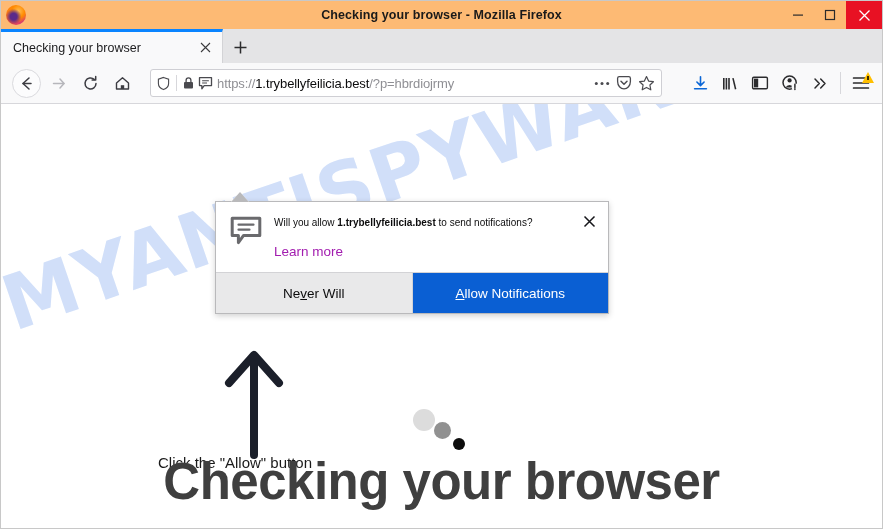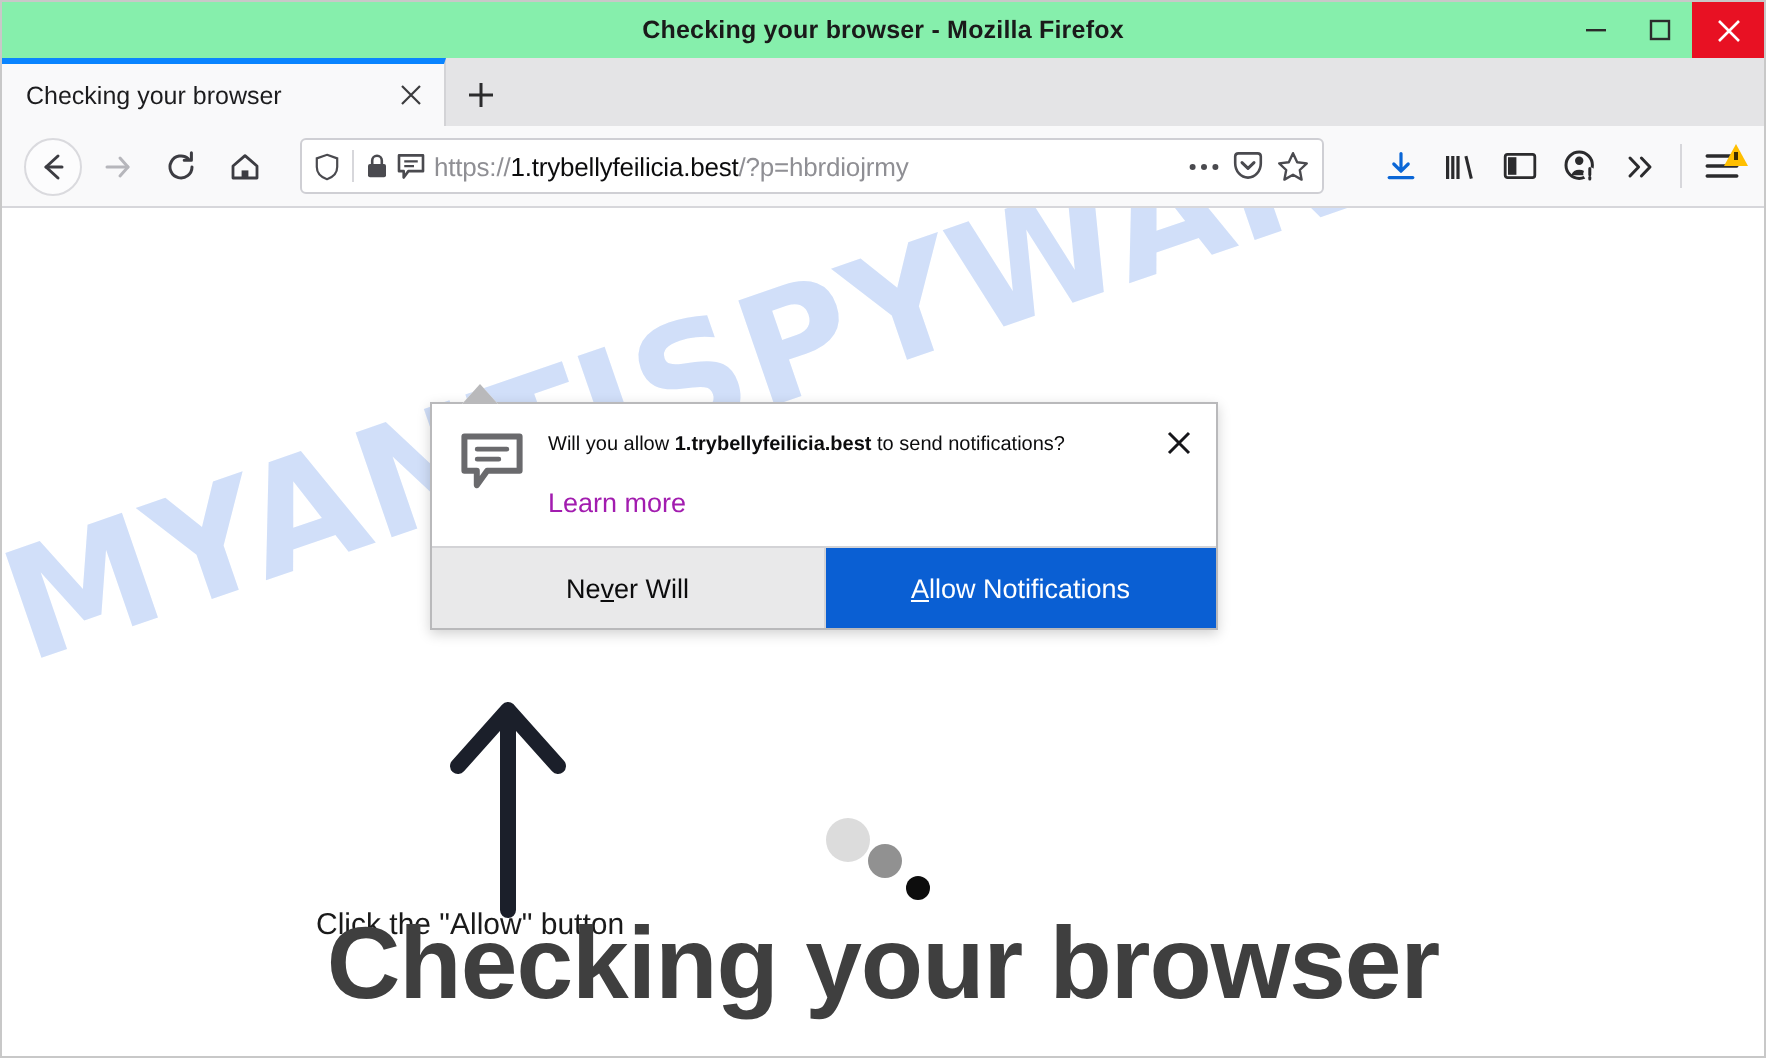--- a/index.html
+++ b/index.html
@@ -14,25 +14,24 @@
     width: 883px; height: 529px;
     background: #f9f9fa;
     border: 1px solid #c8c8c8;
     overflow: hidden;
   }
 
   
   .titlebar {
     position: relative;
     height: 28px;
-    background: #86efac;
+    background: #fdba74;
     display: flex;
     align-items: center;
     border-bottom: 0;
-    justify-content: flex-end;
   }
   .ff-logo {
     width: 20px; height: 20px;
     margin-left: 5px;
     border-radius: 50%;
     background:
       radial-gradient(circle at 38% 58%, #5b2a8a 0%, #5b2a8a 20%, rgba(91,42,138,0) 46%),
       radial-gradient(circle at 62% 30%, #ffbd4f 0%, #ff8a00 34%, rgba(255,138,0,0) 62%),
       linear-gradient(135deg, #ff9500 0%, #ff5b2a 45%, #c8308c 100%);
     flex: 0 0 auto;

